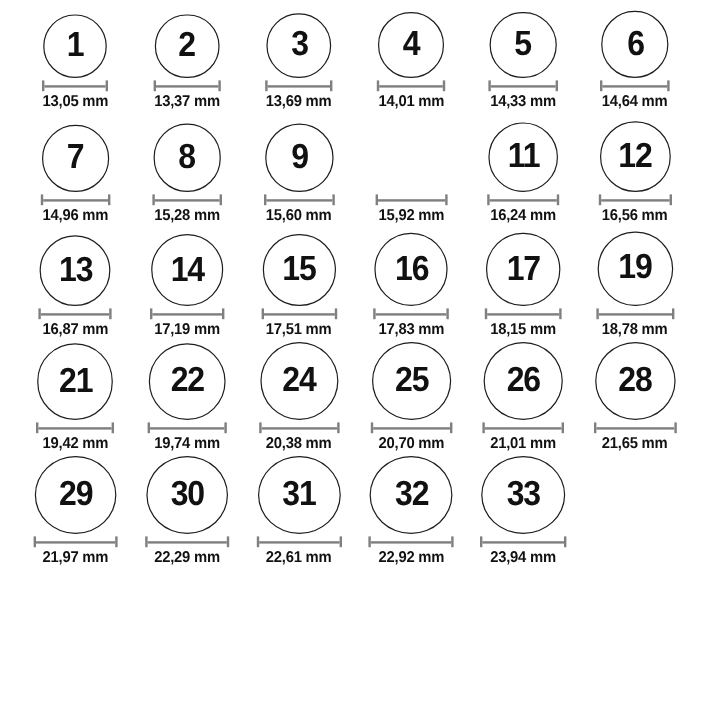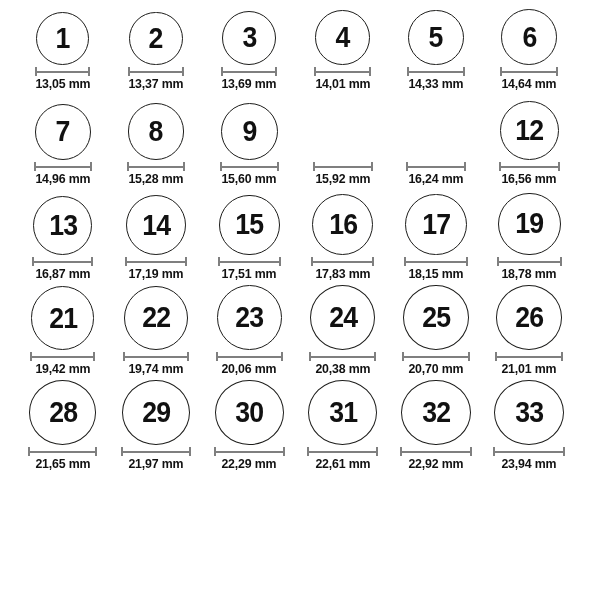--- a/index.html
+++ b/index.html
@@ -180,20 +180,23 @@
     </div>
     <div class="cell">
       <div class="measure" style="width:59.8px">
         <i class="tick"></i>
         <i class="bar"></i>
         <i class="tick"></i>
       </div>
       <div class="label">15,92 mm</div>
     </div>
     <div class="cell">
+      <div class="circle" style="width:58.3px;height:58.3px">
+        <span class="num">11</span>
+      </div>
       <div class="measure" style="width:60.3px">
         <i class="tick"></i>
         <i class="bar"></i>
         <i class="tick"></i>
       </div>
       <div class="label">16,24 mm</div>
     </div>
     <div class="cell">
       <div class="circle" style="width:58.8px;height:58.8px">
         <span class="num">12</span>
@@ -285,31 +288,20 @@
     <div class="cell">
       <div class="circle" style="width:64.1px;height:64.1px">
         <span class="num">22</span>
       </div>
       <div class="measure" style="width:66.1px">
         <i class="tick"></i>
         <i class="bar"></i>
         <i class="tick"></i>
       </div>
       <div class="label">19,74 mm</div>
-    </div>
-    <div class="cell">
-      <div class="circle" style="width:64.7px;height:64.7px">
-        <span class="num">23</span>
-      </div>
-      <div class="measure" style="width:66.7px">
-        <i class="tick"></i>
-        <i class="bar"></i>
-        <i class="tick"></i>
-      </div>
-      <div class="label">20,06 mm</div>
     </div>
     <div class="cell">
       <div class="circle" style="width:65.2px;height:65.2px">
         <span class="num">24</span>
       </div>
       <div class="measure" style="width:67.2px">
         <i class="tick"></i>
         <i class="bar"></i>
         <i class="tick"></i>
       </div>

